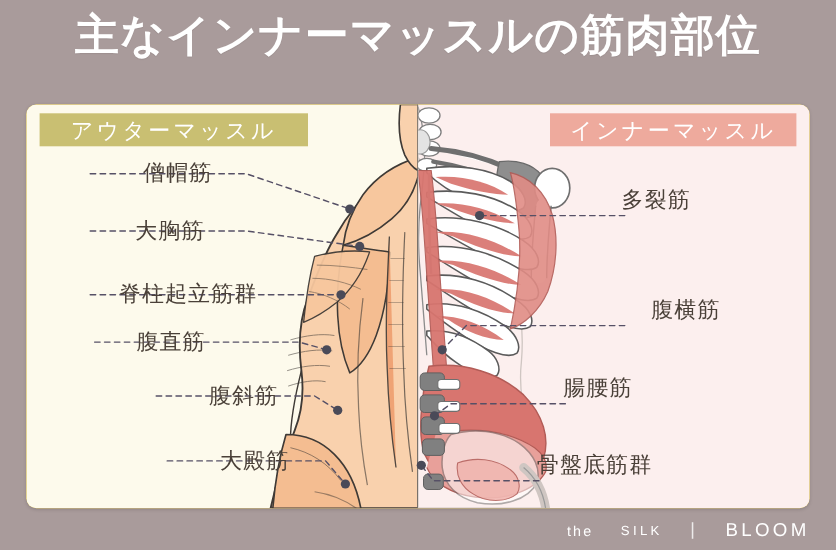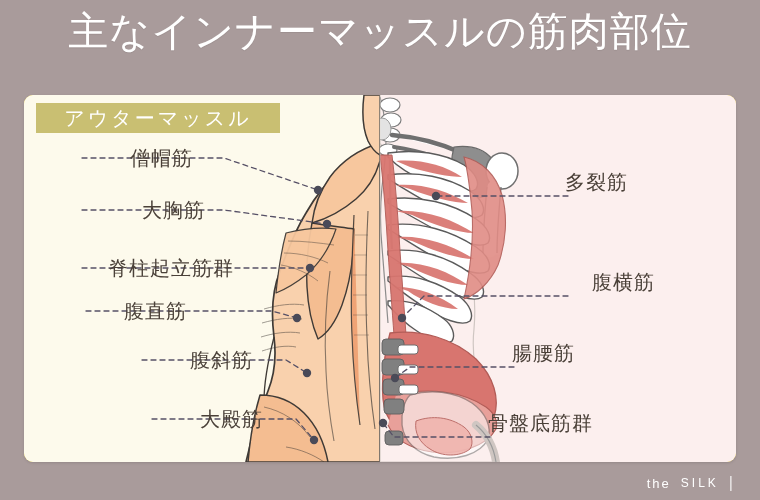--- a/index.html
+++ b/index.html
@@ -10,21 +10,21 @@
     -webkit-font-smoothing:antialiased;
   }
   #root{position:relative;width:760px;height:500px;}
 
   
   .title{
     position:absolute;left:0;top:12px;width:760px;
     text-align:center;color:#ffffff;
     font-size:40px;letter-spacing:1px;line-height:1;
     font-family:"Liberation Serif","DejaVu Serif",serif;
-    font-weight:400;
+    font-weight:700;
     text-shadow:0 1px 1px rgba(0,0,0,.07);
   }
 
   
   .card{
     position:absolute;left:24px;top:95px;
     width:712px;height:367px;
     border-radius:9px;overflow:hidden;
     background:#fde047;
     box-shadow:0 1px 3px rgba(0,0,0,.13);
@@ -57,21 +57,21 @@
   .lbl .txt{display:inline-block;padding-bottom:4px;}
 
   
   .layer{position:absolute;left:0;top:0;width:712px;height:367px;pointer-events:none;}
 
   
   .logo{
     position:absolute;right:24px;bottom:8px;
     color:#ffffff;font-size:16px;letter-spacing:3px;
     font-family:"Liberation Sans","DejaVu Sans",sans-serif;
-    font-weight:300;display:flex;align-items:center;gap:10px;
+    font-weight:300;display:flex;align-items:center;gap:25px;
   }
   .logo .sep{opacity:.8;font-weight:200;}
   .logo .a{font-size:13px;letter-spacing:2px;}
   .logo .b{font-size:12px;letter-spacing:3px;}
   .logo .c{font-size:17px;letter-spacing:3px;}
 </style>
 </head>
 <body>
 
 <div id="root">
@@ -278,34 +278,38 @@
         <circle cx="412" cy="101" r="4.2"></circle>
         <circle cx="378" cy="223" r="4.2"></circle>
         <circle cx="371" cy="283" r="4.2"></circle>
         <circle cx="359" cy="328" r="4.2"></circle>
       </g>
     </svg>
 
     <div class="banner banner-outer">
       <span>アウターマッスル</span>
     </div>
+    <div class="banner banner-inner">
+      <span>インナーマッスル</span>
+    </div>
 
     <div id="label-host">
         <div class="lbl left" style="left: 106px; top: 53px;"><span class="txt">僧帽筋</span></div>
-        <div class="lbl left" style="left: 118px; top: 105px;"><span class="txt">大胸筋</span></div>
+        <div class="lbl left" style="left: 99px; top: 105px;"><span class="txt">大胸筋</span></div>
         <div class="lbl left" style="left: 84px; top: 163px;"><span class="txt">脊柱起立筋群</span></div>
         <div class="lbl left" style="left: 100px; top: 206px;"><span class="txt">腹直筋</span></div>
         <div class="lbl left" style="left: 166px; top: 255px;"><span class="txt">腹斜筋</span></div>
         <div class="lbl left" style="left: 176px; top: 314px;"><span class="txt">大殿筋</span></div>
         <div class="lbl right" style="left: 541px; top: 77px;"><span class="txt">多裂筋</span></div>
         <div class="lbl right" style="left: 568px; top: 177px;"><span class="txt">腹横筋</span></div>
         <div class="lbl right" style="left: 488px; top: 248px;"><span class="txt">腸腰筋</span></div>
         <div class="lbl right" style="left: 464px; top: 318px;"><span class="txt">骨盤底筋群</span></div>
       </div>
   </div>
 
   <div class="logo">
     <span class="a">the</span>
     <span class="b">SILK</span>
     <span class="sep">|</span>
+    <span class="c">BLOOM</span>
   </div>
 
 </div>
 
 </body></html>

